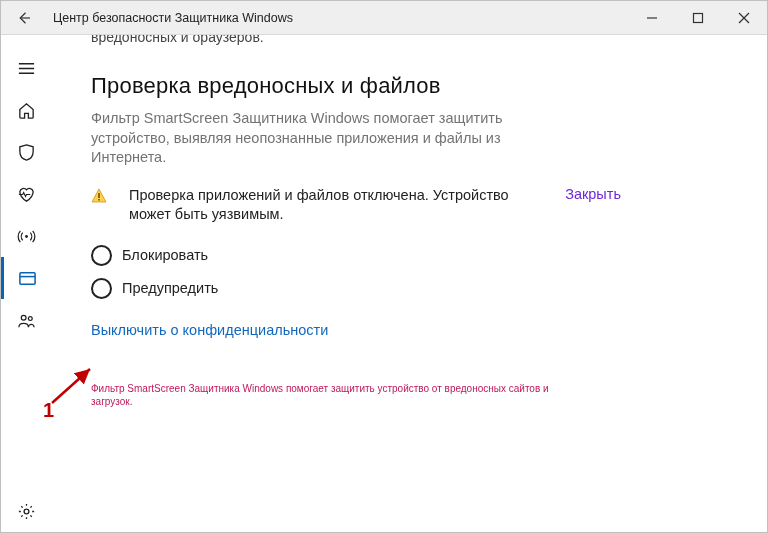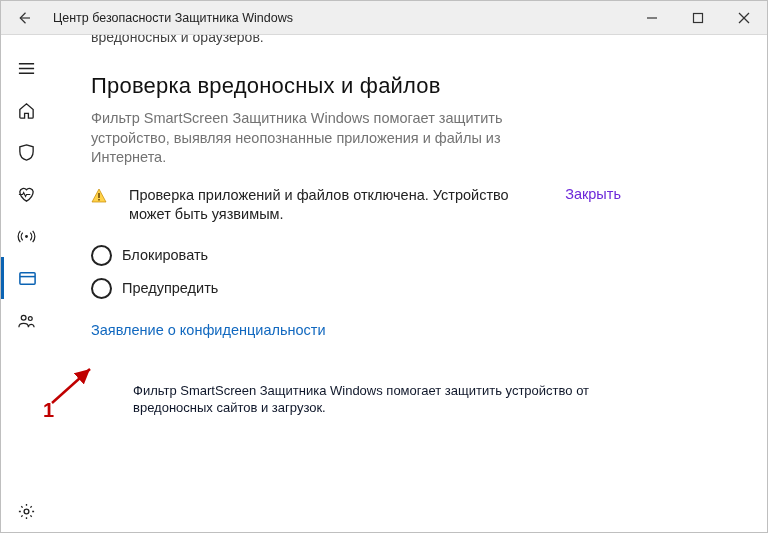--- a/index.html
+++ b/index.html
@@ -28,21 +28,21 @@
   .warn-text { font-size: 14.5px; color: #222; line-height: 1.35; flex: 1; }
   .close-link { color: #6d28d9; font-size: 14.5px; text-decoration: none; margin-left: 0; }
   .radio-group { margin-bottom: 22px; }
   .radio-row { display: flex; align-items: center; gap: 10px; margin-bottom: 12px; }
   .radio-outer { width: 21px; height: 21px; border: 2px solid #222; border-radius: 50%; display: flex; align-items: center; justify-content: center; flex-shrink: 0; }
   .radio-row.selected .radio-outer { border-color: #0b63b3; }
   .radio-inner { width: 11px; height: 11px; border-radius: 50%; background: #0b63b3; display: none; }
   .radio-row.selected .radio-inner { display: block; }
   .radio-label { font-size: 14.5px; color: #222; }
   .privacy-link { color: #1168bf; font-size: 14.5px; text-decoration: none; display: inline-block; margin-bottom: 44px; }
-  .desc2 { font-size: 13px; color: #0f172a; line-height: 1.35; max-width: 460px; margin-left: 42px; }
+  .desc2 { font-size: 10px; color: #be185d; line-height: 1.35; max-width: 460px; }
   .annot-arrow { position: absolute; left: 43px; top: 320px; width: 60px; height: 60px; pointer-events: none; }
   .annot-num { position: absolute; left: 42px; top: 364px; font-size: 20px; font-weight: 600; color: #c00000; pointer-events: none; }
 </style>
 </head>
 <body>
 
 <div class="window">
   <div class="titlebar">
     <div class="back-btn">
       <svg viewBox="0 0 24 24">
@@ -145,21 +145,21 @@
           <div class="radio-row">
             <div class="radio-outer"></div>
             <div class="radio-label">Блокировать</div>
           </div>
           <div class="radio-row">
             <div class="radio-outer"></div>
             <div class="radio-label">Предупредить</div>
           </div>
         </div>
 
-        <a href="#" class="privacy-link">Заявление о конфиденциальности</a>
+        <a href="#" class="privacy-link">Выключить о конфиденциальности</a>
 
         <div class="desc2">Фильтр SmartScreen Защитника Windows помогает защитить устройство от вредоносных сайтов и загрузок.</div>
       </div>
     </div>
 
     <svg class="annot-arrow" viewBox="0 0 60 60">
       <defs>
           <marker id="ah" markerWidth="8" markerHeight="8" refX="6" refY="3" orient="auto">
             <path d="M0,0 L6,3 L0,6 Z" fill="#c00000"></path>
           </marker>

